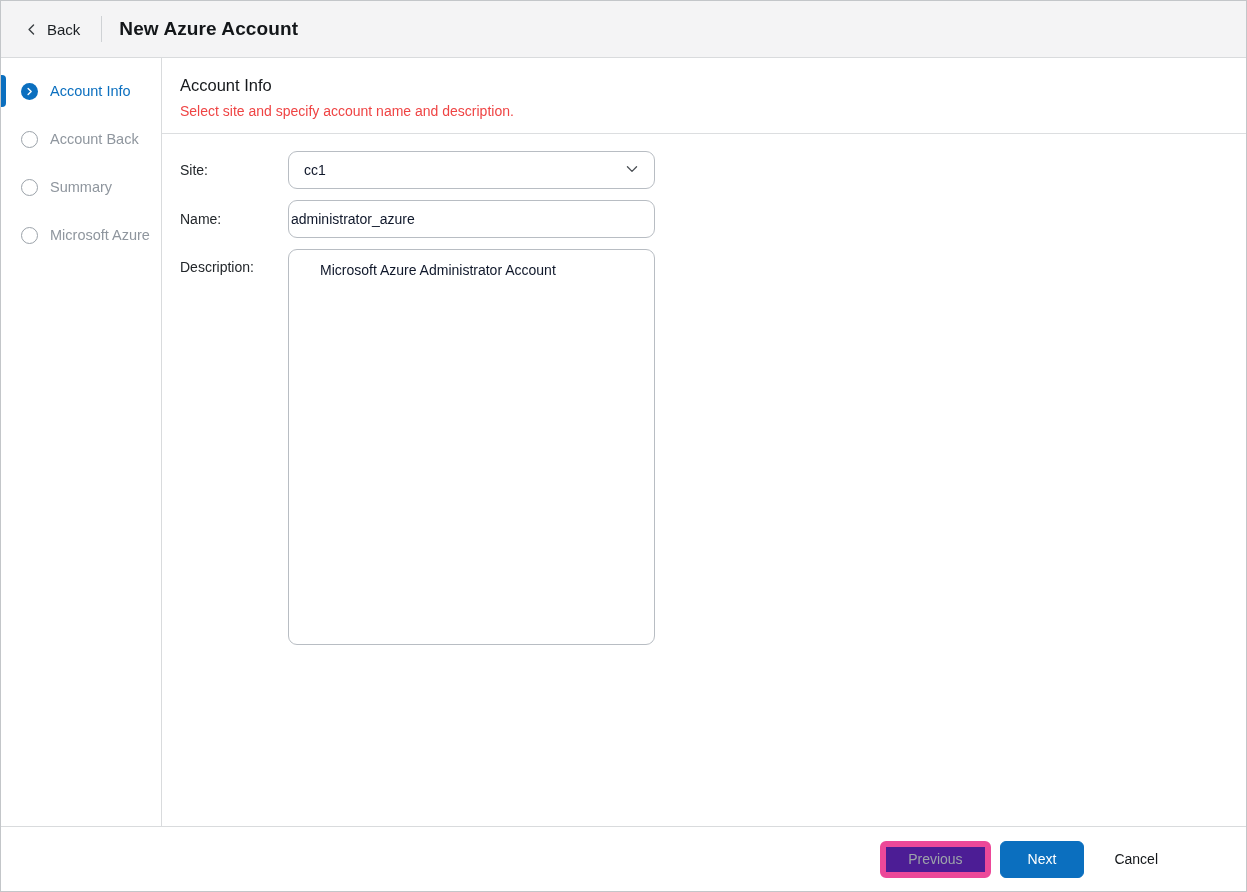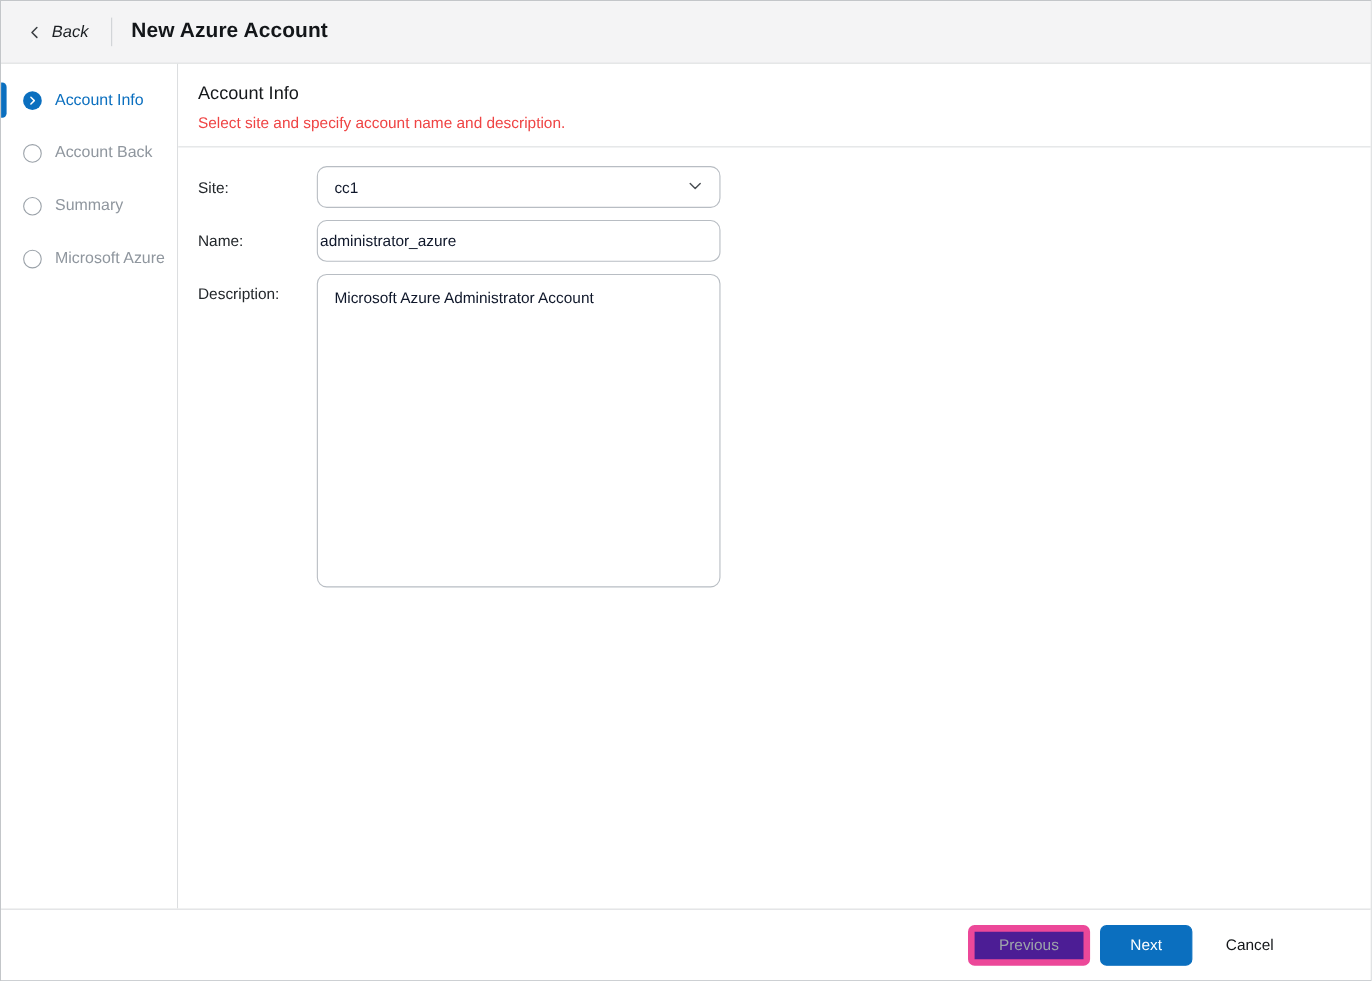--- a/index.html
+++ b/index.html
@@ -22,21 +22,20 @@
     background:#f4f4f5;
     border-bottom:1px solid #d9dbdd;
     display:flex; align-items:center;
     padding-left:22px;
   }
   .back-btn {
     display:flex; align-items:center; gap:9px;
     background:none; border:none; cursor:pointer;
     font-family:inherit; font-size:15px; color:#1b1f23;
     padding:4px 2px;
-    font-style:italic;
   }
   .back-btn svg { display:block; }
   .header-divider {
     width:1px; height:26px; background:#cfd2d5;
     margin:0 17px 0 19px;
   }
   .page-title {
     font-size:19px; font-weight:700; color:#131619;
     letter-spacing:.1px;
   }
@@ -101,22 +100,22 @@
     font-size:14px; color:#0f172a;
   }
   .select-box {
     height:38px;
     display:flex; align-items:center; justify-content:space-between;
     padding:0 15px;
     cursor:pointer;
   }
   .text-input { height:38px; padding:0 2px; outline:none; }
   .textarea {
-    height:285px;
-    padding:10px 15px;
+    height:396px;
+    padding:10px 31px;
     resize:none; outline:none;
     line-height:1.45;
   }
 
   
   .footer {
     flex:0 0 65px;
     border-top:1px solid #d9dbdd;
     background:#ffffff;
     display:flex; align-items:center; justify-content:flex-end;

